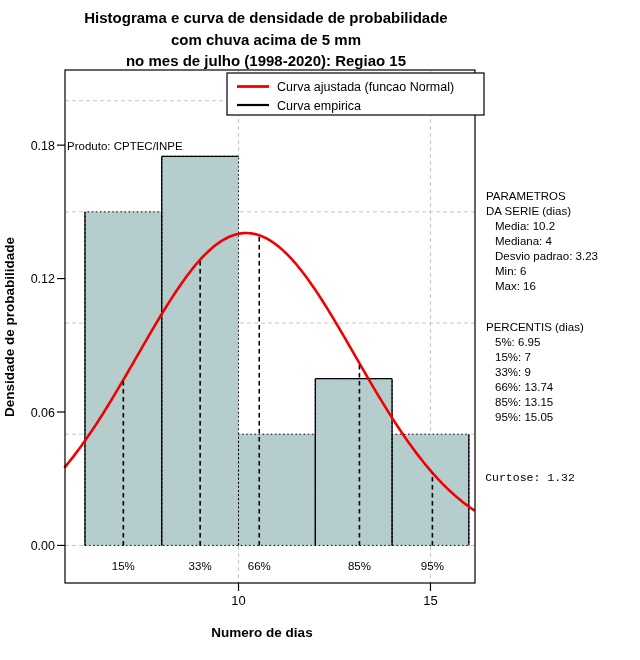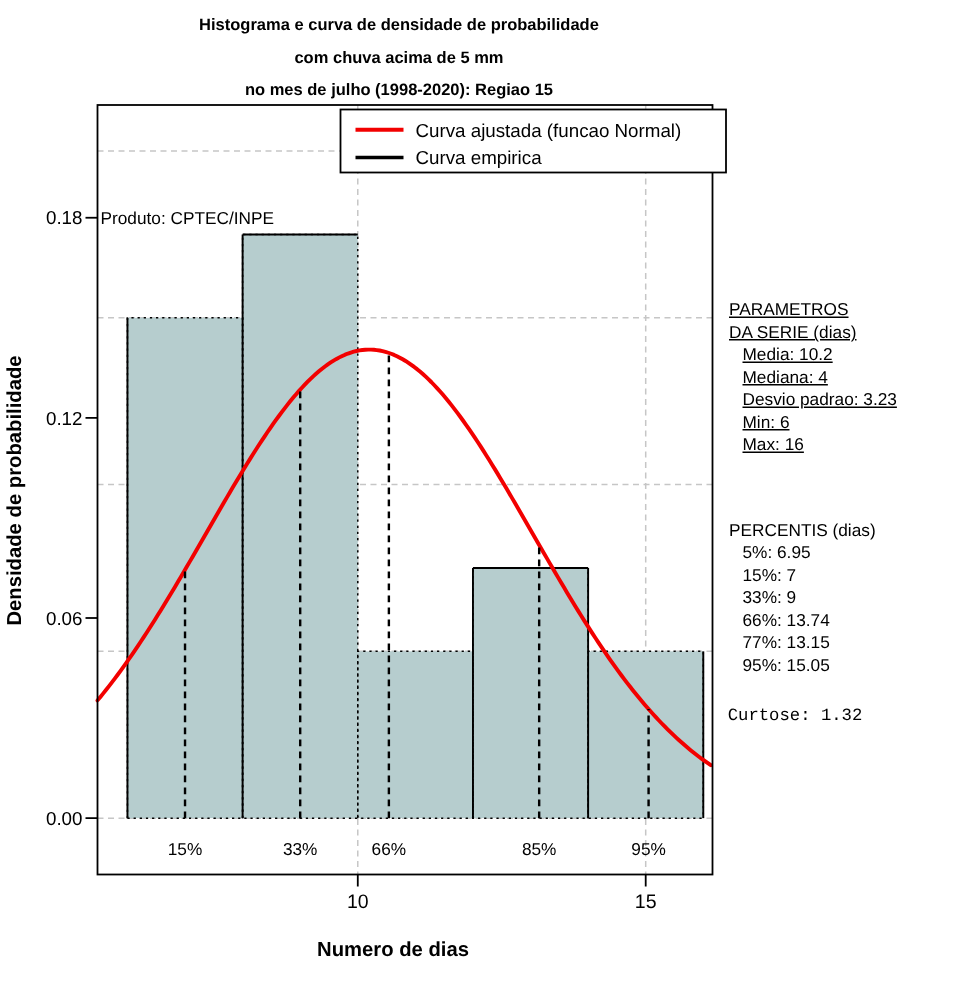--- a/index.html
+++ b/index.html
@@ -1,24 +1,24 @@
 <!DOCTYPE html>
 <html><head>
 <meta charset="utf-8">
 <style>
   html,body{margin:0;padding:0;background:#ffffff;}
   body{font-family:"Liberation Sans", sans-serif; color:#000;}
   .stage{position:relative;width:640px;height:660px;background:#fff;overflow:hidden;}
   .title{position:absolute;top:7px;left:0;width:532px;text-align:center;
-         font-weight:bold;font-size:11px;line-height:21.5px;}
+         font-weight:bold;font-size:15px;line-height:21.5px;}
   svg{position:absolute;left:0;top:0;}
   .side{position:absolute;font-size:11.5px;line-height:15px;white-space:nowrap;}
   .side .ind{padding-left:9px;}
-  .params{left:486px;top:200px;text-decoration:underline;}
-  .percentis{left:486px;top:347px;}
+  .params{left:486px;top:189px;}
+  .percentis{left:486px;top:320px;}
   .moments{left:455px;top:470px;width:150px;text-align:center;font-family:Liberation Mono, monospace;}
 </style>
 </head>
 <body>
 
 <div class="stage">
 
   <div class="title">
     <div>Histograma e curva de densidade de probabilidade</div>
     <div>com chuva acima de 5 mm</div>
@@ -114,21 +114,21 @@
       </div>
   </div>
 
   <div class="side percentis">
     <div>PERCENTIS (dias)</div>
     <div id="percentis-items">
         <div class="ind">5%: 6.95</div>
         <div class="ind">15%: 7</div>
         <div class="ind">33%: 9</div>
         <div class="ind">66%: 13.74</div>
-        <div class="ind">77%: 13.15</div>
+        <div class="ind">85%: 13.15</div>
         <div class="ind">95%: 15.05</div>
       </div>
   </div>
 
   <div class="side moments">
     <div>Curtose: 1.32</div>
   </div>
 
 </div>
 

